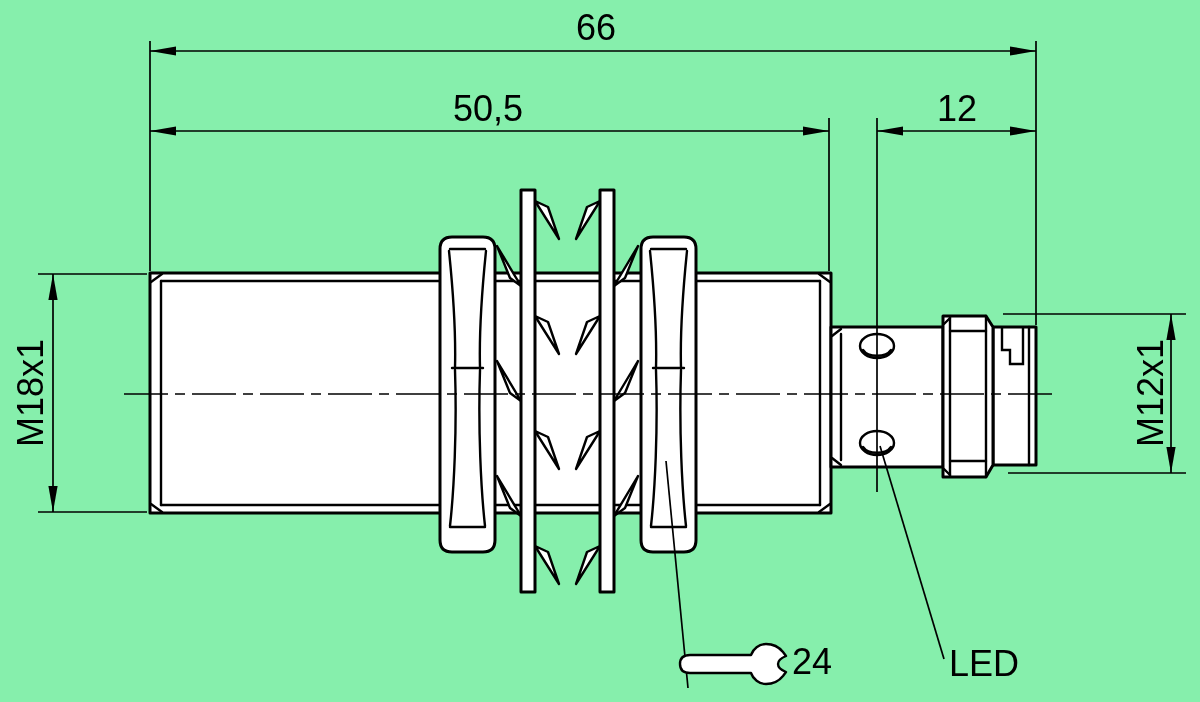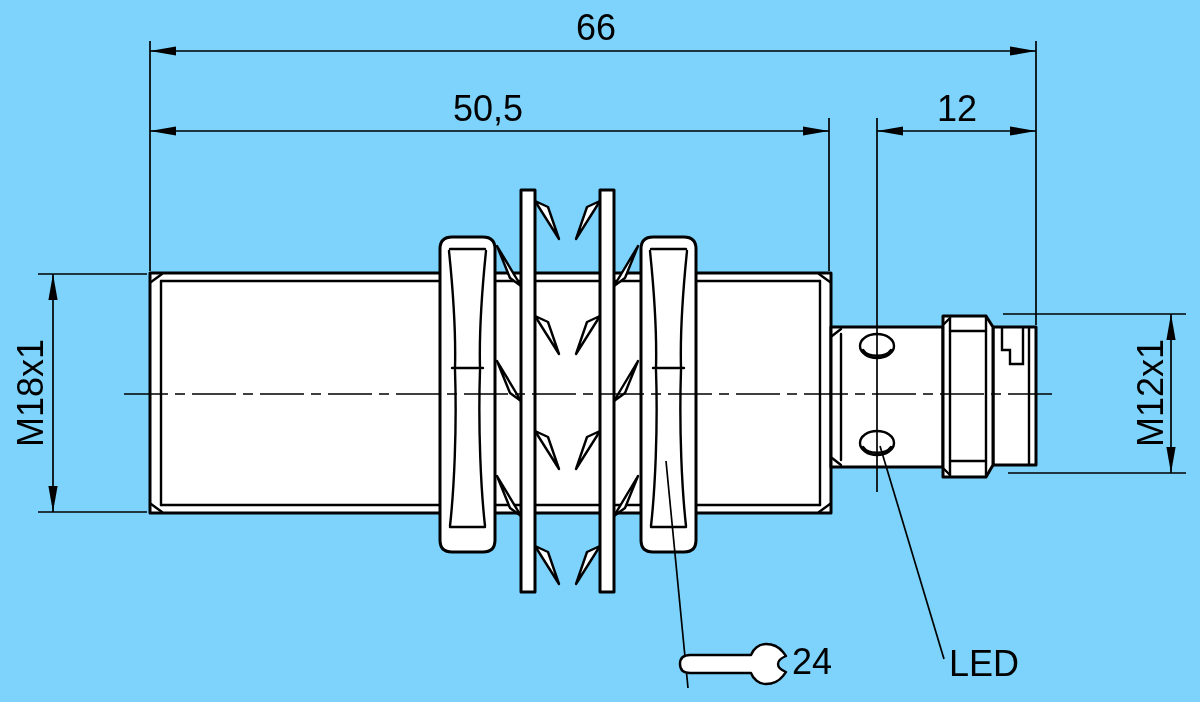--- a/index.html
+++ b/index.html
@@ -1,19 +1,19 @@
 <!DOCTYPE html>
 <html><head>
 <meta charset="utf-8">
 <style>
   html, body { margin: 0; padding: 0; background: #ffffff; }
   .canvas {
     position: relative;
     width: 1200px; height: 702px;
-    background: #7dd3fc;
+    background: #86efac;
     overflow: hidden;
     font-family: "Liberation Sans", sans-serif;
     text-decoration: underline;
   }
   svg { display: block; }
   
   .ol  { fill: #ffffff; stroke: #000000; stroke-width: 3;   stroke-linejoin: round; }
   .ol2 { fill: #ffffff; stroke: #000000; stroke-width: 2.4; stroke-linejoin: round; }
   
   .ln  { fill: none; stroke: #000000; stroke-width: 2.4; stroke-linecap: round; }

